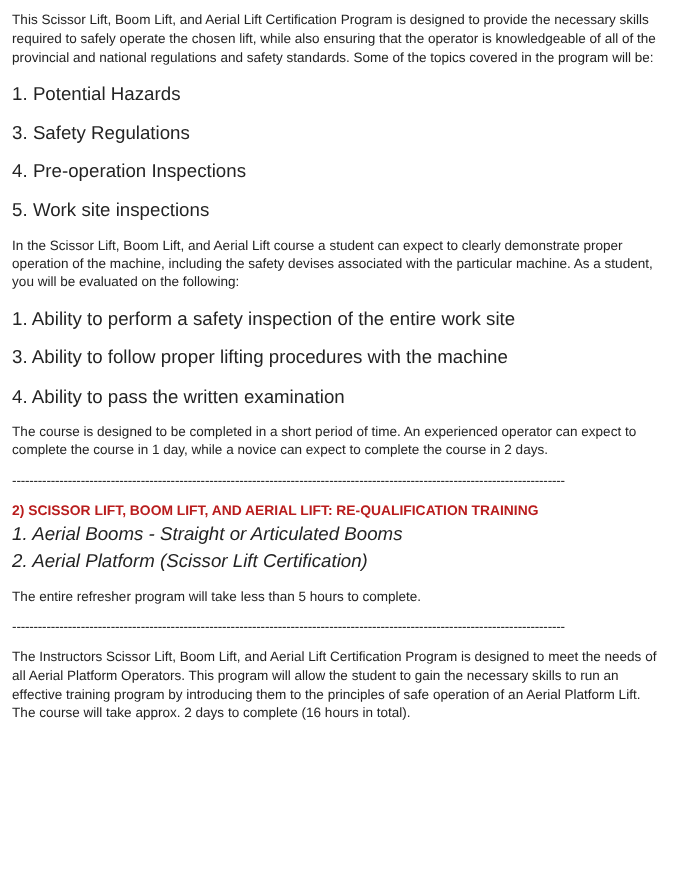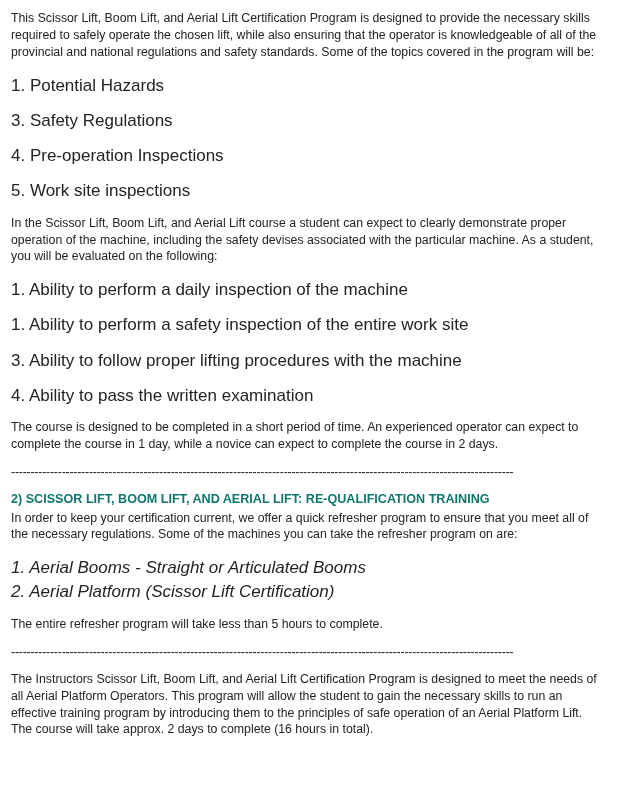--- a/index.html
+++ b/index.html
@@ -48,21 +48,21 @@
     color: #232323;
     letter-spacing: -0.2px;
     white-space: nowrap;
     overflow: hidden;
     margin-bottom: 13px;
     margin-top: 4px;
   }
   .section-head {
     font-size: 12.6px;
     font-weight: bold;
-    color: #0f766e;
+    color: #b91c1c;
     line-height: 1.37;
     margin-bottom: 1px;
   }
   .section-body {
     font-size: 12.3px;
     line-height: 1.37;
     color: #232323;
     margin-bottom: 13px;
   }
 </style>
@@ -73,31 +73,29 @@
 
   <p class="para">This Scissor Lift, Boom Lift, and Aerial Lift Certification Program is designed to provide the necessary skills required to safely operate the chosen lift, while also ensuring that the operator is knowledgeable of all of the provincial and national regulations and safety standards. Some of the topics covered in the program will be:</p>
 
   <div class="list-item">1. Potential Hazards</div>
   <div class="list-item">3. Safety Regulations</div>
   <div class="list-item">4. Pre-operation Inspections</div>
   <div class="list-item">5. Work site inspections</div>
 
   <p class="para">In the Scissor Lift, Boom Lift, and Aerial Lift course a student can expect to clearly demonstrate proper operation of the machine, including the safety devises associated with the particular machine. As a student, you will be evaluated on the following:</p>
 
-  <div class="list-item">1. Ability to perform a daily inspection of the machine</div>
   <div class="list-item">1. Ability to perform a safety inspection of the entire work site</div>
   <div class="list-item">3. Ability to follow proper lifting procedures with the machine</div>
   <div class="list-item">4. Ability to pass the written examination</div>
 
   <p class="para">The course is designed to be completed in a short period of time. An experienced operator can expect to complete the course in 1 day, while a novice can expect to complete the course in 2 days.</p>
 
   <div class="divider">---------------------------------------------------------------------------------------------------------------------------------</div>
 
   <div class="section-head">2) SCISSOR LIFT, BOOM LIFT, AND AERIAL LIFT: RE-QUALIFICATION TRAINING</div>
-  <p class="section-body">In order to keep your certification current, we offer a quick refresher program to ensure that you meet all of the necessary regulations. Some of the machines you can take the refresher program on are:</p>
 
   <div class="list-tight-group">
     <div class="list-item tight">1. Aerial Booms - Straight or Articulated Booms</div>
     <div class="list-item tight">2. Aerial Platform (Scissor Lift Certification)</div>
   </div>
 
   <p class="para">The entire refresher program will take less than 5 hours to complete.</p>
 
   <div class="divider">---------------------------------------------------------------------------------------------------------------------------------</div>
 

